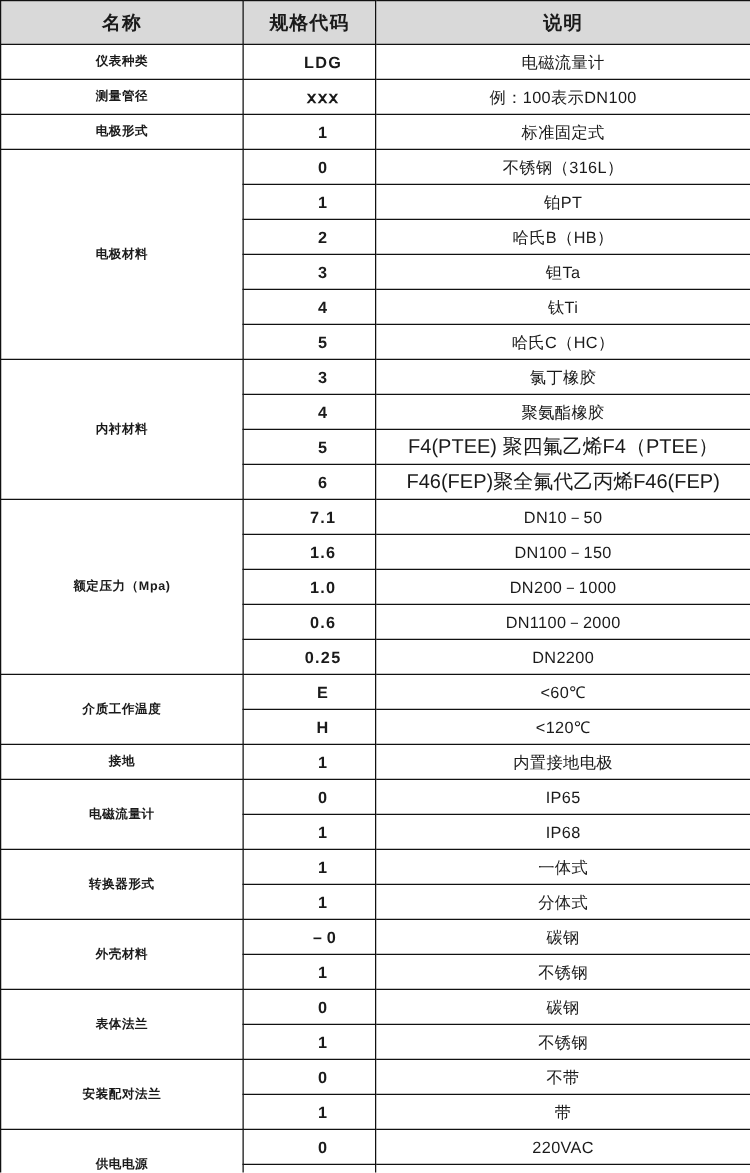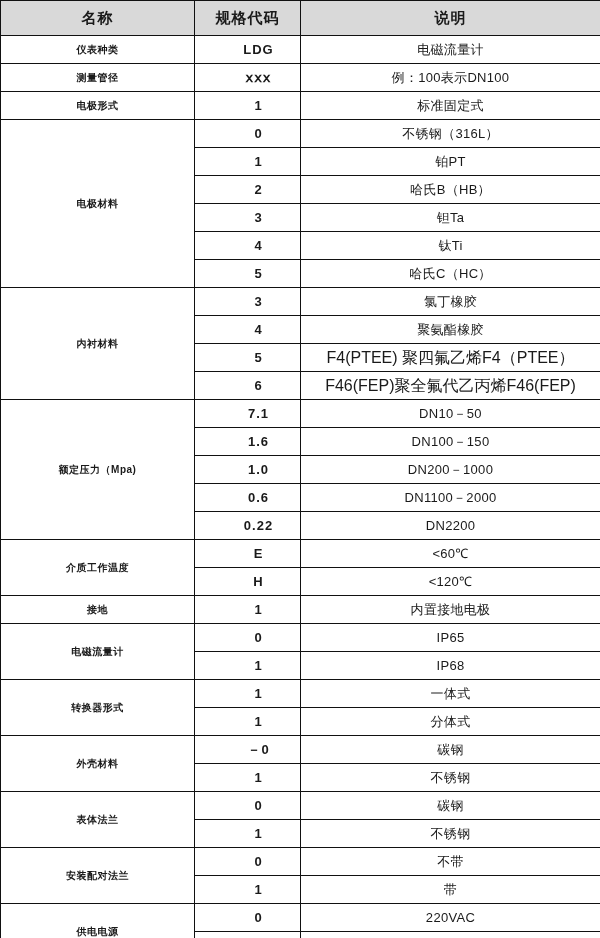--- a/index.html
+++ b/index.html
@@ -147,21 +147,21 @@
       </tr>
       <tr>
         <td class="code-cell">1.0</td>
         <td class="desc-cell">DN200－1000</td>
       </tr>
       <tr>
         <td class="code-cell">0.6</td>
         <td class="desc-cell">DN1100－2000</td>
       </tr>
       <tr>
-        <td class="code-cell">0.22</td>
+        <td class="code-cell">0.25</td>
         <td class="desc-cell">DN2200</td>
       </tr>
       <tr>
         <td class="name-cell" rowspan="2">介质工作温度</td>
         <td class="code-cell">E</td>
         <td class="desc-cell">&lt;60℃</td>
       </tr>
       <tr>
         <td class="code-cell">H</td>
         <td class="desc-cell">&lt;120℃</td>

